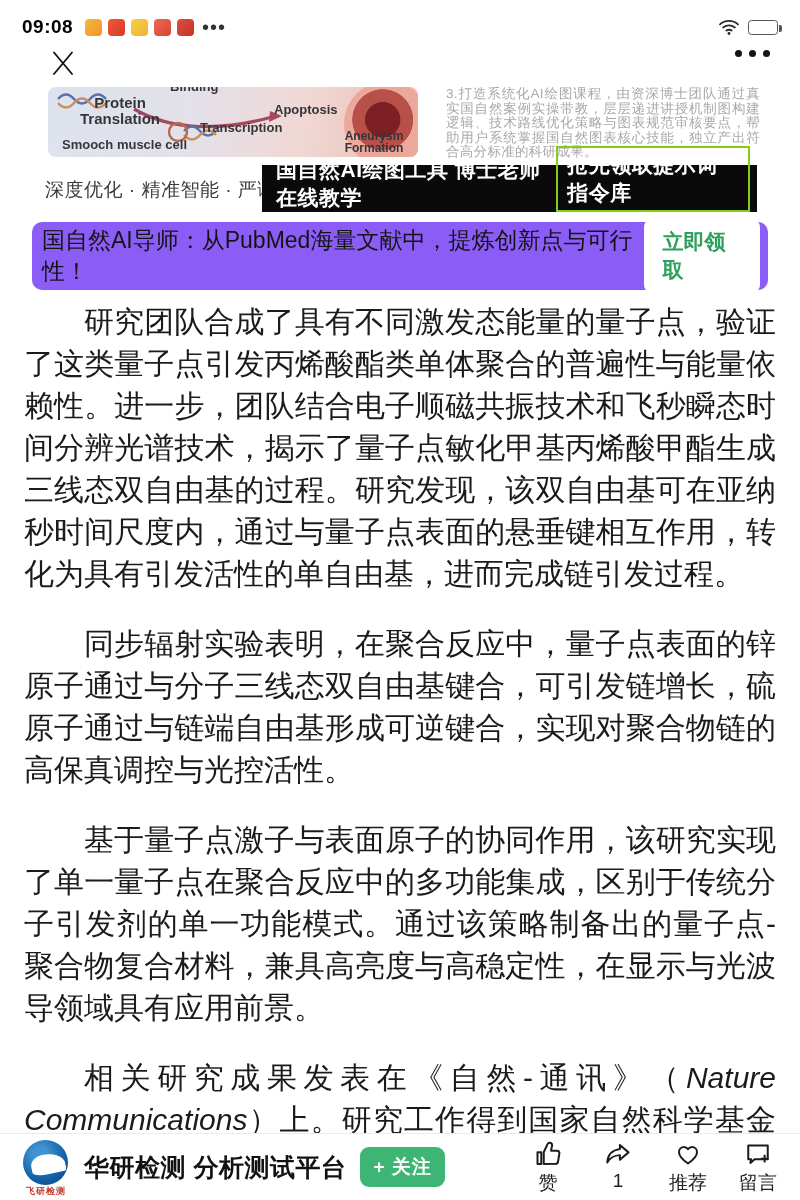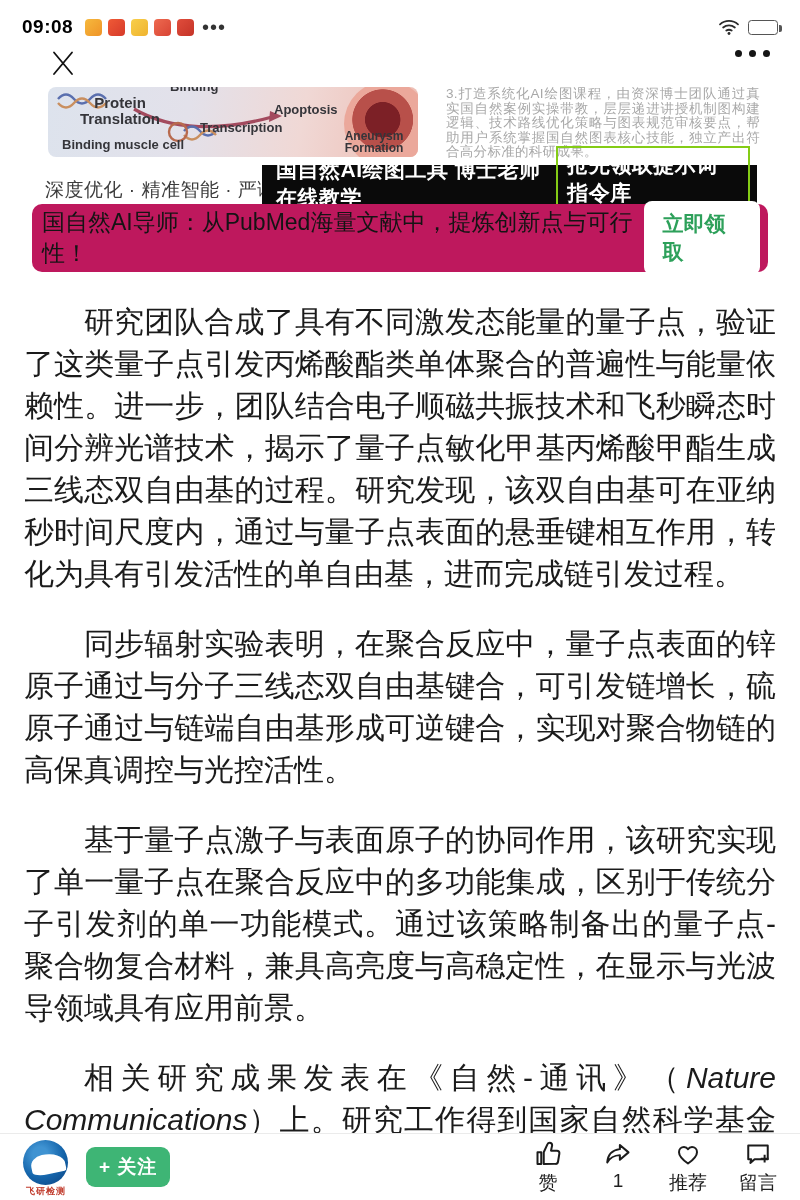--- a/index.html
+++ b/index.html
@@ -51,21 +51,21 @@
     text-align:justify; letter-spacing:.3px; }
 
   .ad-row2 { position:absolute; top:165px; left:45px; right:43px; height:47px; }
   .tagline { position:absolute; left:0; top:12px; font-size:19px; color:#3c3c3c; letter-spacing:.5px; }
   .black-bar { position:absolute; left:217px; right:0; top:0; bottom:0; background:#0a0a0a;
     display:flex; align-items:flex-end; padding:0 7px 0 14px; cursor:pointer; }
   .black-bar-title { color:#fff; font-size:21px; font-weight:bold; letter-spacing:.5px; }
   .black-bar-btn { margin-left:auto; border:2px solid #84cc16; color:#fff; font-size:21px;
     font-weight:bold; padding:3px 9px; letter-spacing:.5px; cursor:pointer; }
 
-  .promo { position:absolute; top:204px; left:32px; right:32px; height:68px; background:#be185d;
+  .promo { position:absolute; top:222px; left:32px; right:32px; height:68px; background:#8b5cf6;
     border-radius:10px; display:flex; align-items:center; padding:0 8px 0 10px; }
   .promo-text { font-size:23px; color:#141414; }
   .promo-btn { margin-left:auto; background:#fff; color:#2da05a; font-size:21px; font-weight:bold;
     border-radius:8px; padding:9px 18px; cursor:pointer; }
 
   
   .article { position:absolute; top:301px; left:24px; right:24px; }
   .article p { font-size:30px; line-height:42px; text-align:justify; text-indent:2em;
     color:#1b1b1b; margin:0 0 28px 0; font-family:"Liberation Sans","DejaVu Sans",sans-serif; }
   .article .en-italic { font-style:italic; }
@@ -138,21 +138,21 @@
         <path d="M2 10 q8 -9 16 0 t16 0 t16 0" fill="none" stroke="#5a6fae" stroke-width="2.4"></path>
         <path d="M2 14 q8 9 16 0 t16 0 t16 0" fill="none" stroke="#c98f5f" stroke-width="2.4"></path>
         <path d="M128 42 q8 -9 16 0 t16 0" fill="none" stroke="#5a6fae" stroke-width="2.4"></path>
         <path d="M128 46 q8 9 16 0 t16 0" fill="none" stroke="#c98f5f" stroke-width="2.4"></path>
         <circle cx="122" cy="43" r="9" fill="none" stroke="#b86a4e" stroke-width="2.4"></circle>
       </svg>
       <span class="lbl lbl-binding">Binding</span>
       <span class="lbl lbl-protein">Protein Translation</span>
       <span class="lbl lbl-transcription">Transcription</span>
       <span class="lbl lbl-apoptosis">Apoptosis</span>
-      <span class="lbl lbl-cell">Binding muscle cell</span>
+      <span class="lbl lbl-cell">Smooch muscle cell</span>
       <span class="lbl lbl-aneurysm">Aneurysm Formation</span>
     </div>
     <div class="ad-desc">3.打造系统化AI绘图课程，由资深博士团队通过真实国自然案例实操带教，层层递进讲授机制图构建逻辑、技术路线优化策略与图表规范审核要点，帮助用户系统掌握国自然图表核心技能，独立产出符合高分标准的科研成果。</div>
   </div>
 
   <div class="ad-row2">
     <span class="tagline">深度优化 · 精准智能 · 严谨可靠</span>
     <div class="black-bar">
       <span class="black-bar-title">国自然AI绘图工具 博士老师在线教学</span>
       <span class="black-bar-btn">抢先领取提示词指令库</span>
@@ -172,20 +172,21 @@
 
   </div>
 
   <div class="footer">
     <div class="logo-wrap">
       <span class="logo-circle">
         <span class="logo-swoosh"></span>
       </span>
       <span class="logo-text">飞研检测</span>
     </div>
+    <span class="account-name">华研检测 分析测试平台</span>
     <span class="follow-btn">+ 关注</span>
 
     <div class="actions">
       <div class="action">
         <svg width="30" height="30" viewBox="0 0 24 24">
           <path d="M8.6 10.6 11.6 4.1c.3-.7 1-1.1 1.7-1.1 1.1 0 2 .9 2 2 0 .2 0 .4-.1.6L14.4 9.3h4.8c1.2 0 2.1 1.1 1.9 2.3l-1.1 6.6A2 2 0 0 1 18 19.9H8.6z M3.6 10.6h3v9.3h-3z" fill="none" stroke="#1c1c1c" stroke-width="1.6" stroke-linejoin="round"></path>
         </svg>
         <span class="action-label">赞</span>
       </div>
       <div class="action">

